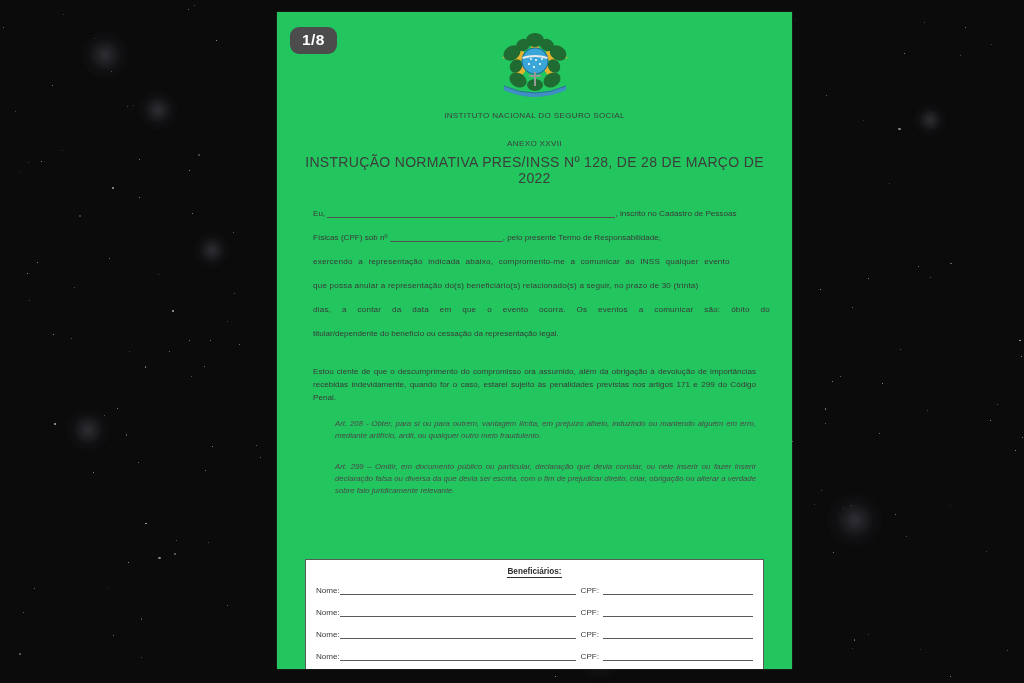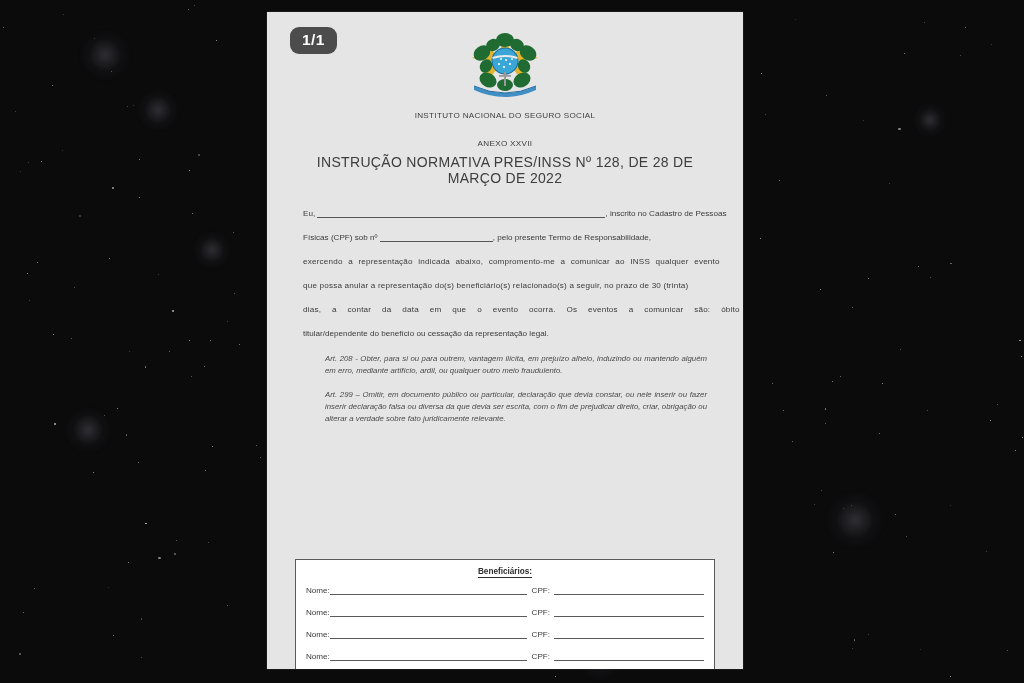--- a/index.html
+++ b/index.html
@@ -32,25 +32,25 @@
   .nebula {
     position: absolute;
     border-radius: 50%;
     background: radial-gradient(circle, rgba(130,130,145,0.30) 0%, rgba(60,60,70,0.10) 45%, rgba(0,0,0,0) 72%);
     filter: blur(1px);
   }
 
   
   #doc-page {
     position: absolute;
-    left: 267px;
+    left: 277px;
     top: 12px;
-    width: 476px;
+    width: 515px;
     height: 657px;
-    background: #e5e5e5;
+    background: #22c55e;
     z-index: 2;
     overflow: hidden;
     box-shadow: 0 0 1px rgba(255,255,255,0.35);
   }
 
   #doc-inner {
     position: relative;
     width: 100%;
     height: 100%;
     padding: 0 28px;
@@ -150,21 +150,21 @@
     padding-left: 30px;
     padding-right: 8px;
   }
   .law-block p {
     color: #4a4a4a;
     font-size: 7.8px;
     line-height: 1.55;
     font-style: italic;
     text-align: justify;
   }
-  #law-299 { margin-top: 12px; }
+  #law-299 { margin-top: 19px; }
   #law-299 .pena { margin-top: 0; }
 
   
   #benef-table {
     position: absolute;
     left: 28px;
     right: 28px;
     top: 531px;
     border: 1.3px solid #5a5a5a;
     padding: 7px 10px 10px 10px;
@@ -333,21 +333,21 @@
     <div class="star" style="left: 833.1px; top: 551.6px; height: 1px; width: 1px; opacity: 0.79;"></div>
     <div class="star" style="left: 985.5px; top: 550.8px; height: 1px; width: 1px; opacity: 0.32;"></div>
     <div class="star" style="left: 1022px; top: 437.3px; height: 1px; width: 1px; opacity: 0.82;"></div>
     <div class="star" style="left: 851.8px; top: 306.7px; height: 1px; width: 1px; opacity: 0.62;"></div>
     <div class="star" style="left: 140.5px; top: 657.3px; height: 1px; width: 1px; opacity: 0.45;"></div>
     <div class="star" style="left: 125.6px; top: 434.1px; height: 1.5px; width: 1.5px; opacity: 0.51;"></div>
     <div class="star" style="left: 899.5px; top: 349.3px; height: 1px; width: 1px; opacity: 0.5;"></div>
     <div class="star" style="left: 814px; top: 504.3px; height: 1px; width: 1px; opacity: 0.34;"></div>
   </div>
 
-<div id="page-badge">1/1</div>
+<div id="page-badge">1/8</div>
 
 <div id="doc-page">
   <div id="doc-inner">
 
     <svg id="coat-of-arms" width="78" height="72" viewBox="0 0 78 72">
 
       <g fill="#e4b42c">
         <polygon points="39,6 45,26 39,32 33,26"></polygon>
         <polygon points="72,30 52,33 48,27 54,19"></polygon>
         <polygon points="6,30 26,33 30,27 24,19"></polygon>
@@ -406,20 +406,23 @@
 
       <div class="body-line jst wide">exercendo  a  representação  indicada  abaixo,  compromento-me  a  comunicar  ao  INSS  qualquer  evento</div>
 
       <div class="body-line jst">que  possa  anular  a  representação  do(s)  beneficiário(s)  relacionado(s)  a  seguir,  no  prazo  de  30  (trinta)</div>
 
       <div class="body-line jst widest">dias,  a  contar  da  data  em  que  o  evento  ocorra.  Os  eventos  a  comunicar  são:  óbito  do</div>
 
       <div class="body-line last">titular/dependente do benefício ou cessação da representação legal.</div>
     </div>
 
+    <div id="para-aware">
+      <p>Estou ciente de que o descumprimento do compromisso ora assumido, além da obrigação à devolução de importâncias recebidas indevidamente, quando for o caso, estarei sujeito às penalidades previstas nos artigos 171 e 299 do Código Penal.</p>
+    </div>
 
     <div class="law-block" id="law-171">
       <p>Art. 208 - Obter, para si ou para outrem, vantagem ilícita, em prejuízo alheio, induzindo ou mantendo alguém em erro, mediante artifício, ardil, ou qualquer outro meio fraudulento.</p>
     </div>
 
     <div class="law-block" id="law-299">
       <p>Art. 299 – Omitir, em documento público ou particular, declaração que devia constar, ou nele inserir ou fazer inserir declaração falsa ou diversa da que devia ser escrita, com o fim de prejudicar direito, criar, obrigação ou alterar a verdade sobre fato juridicamente relevante.</p>
     </div>
 
     <div id="benef-table">

